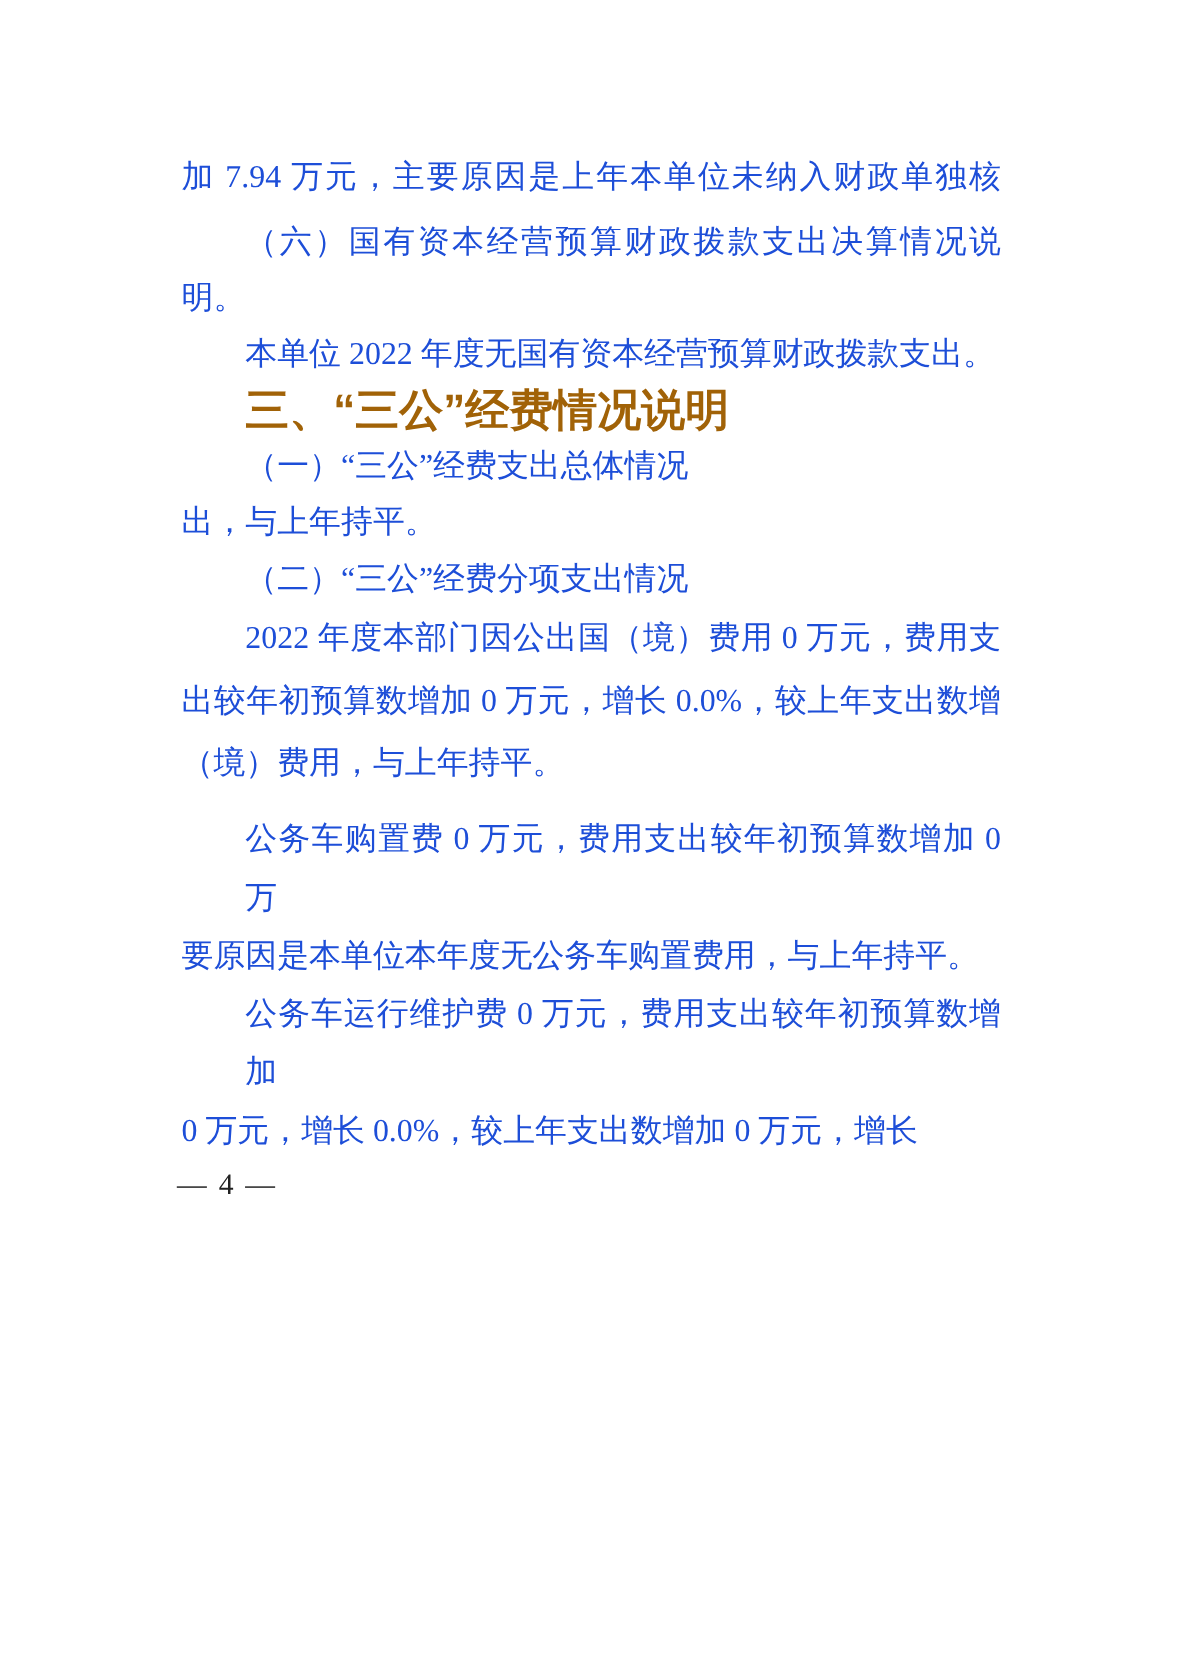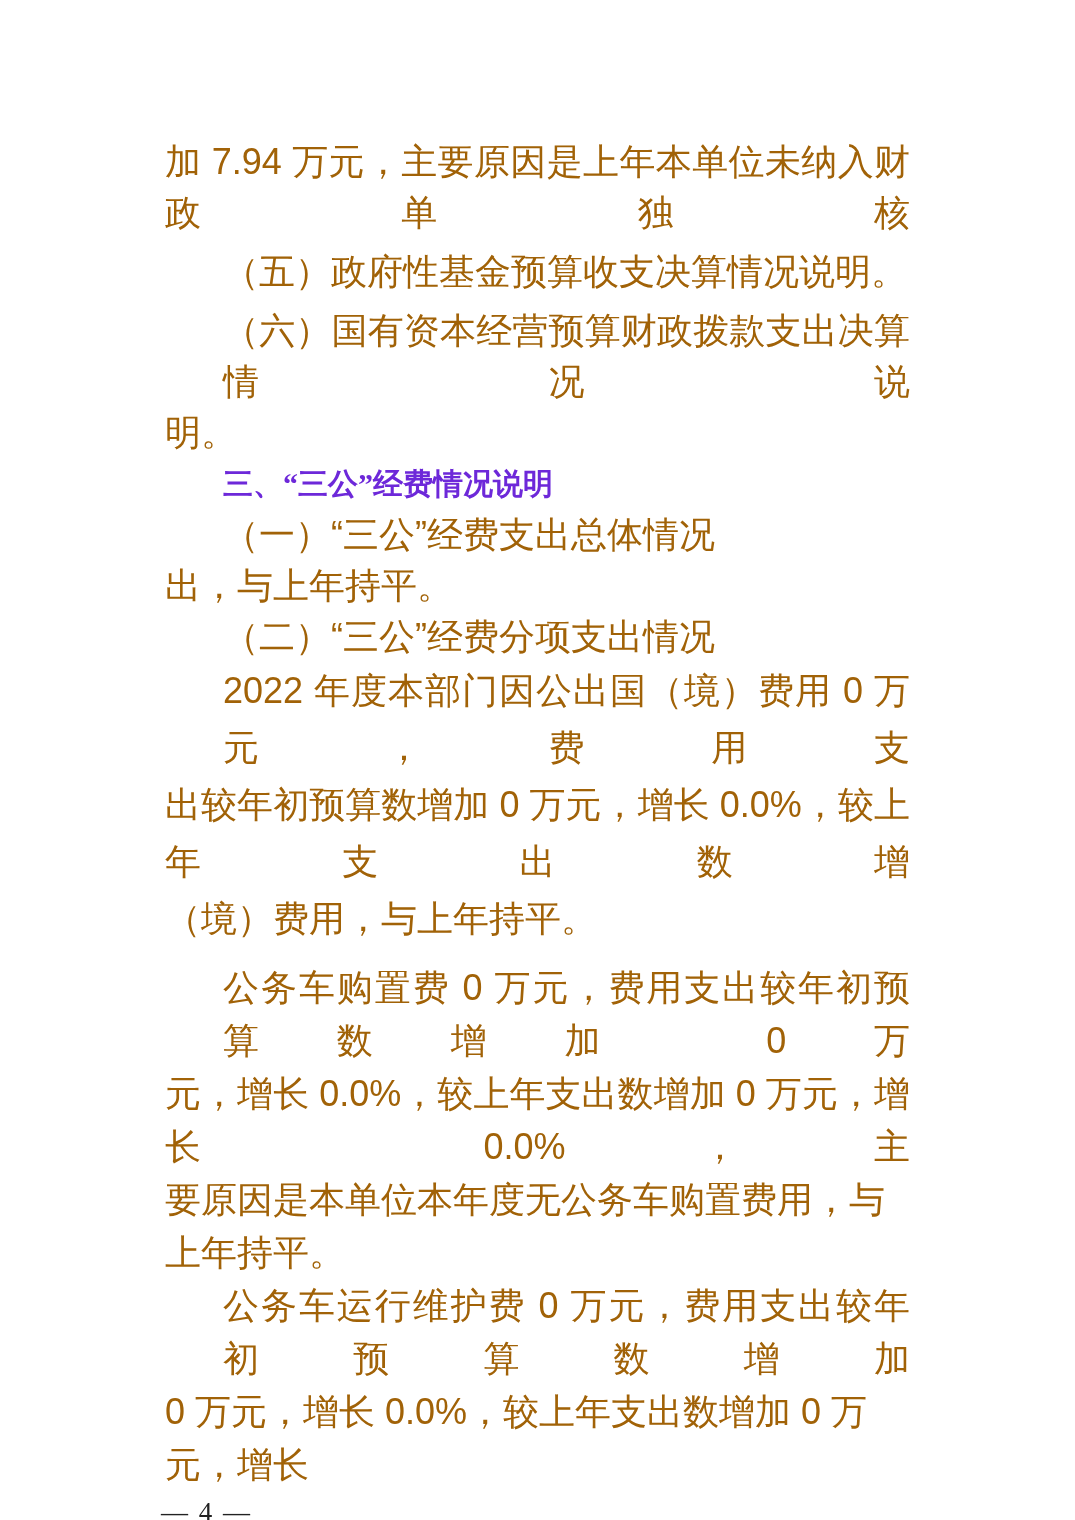--- a/index.html
+++ b/index.html
@@ -14,43 +14,43 @@
     background: #ffffff;
     overflow: hidden;
     color: #111111;
   }
   .text-block {
     box-sizing: border-box;
     padding: 136px 165px 0 165px;
     width: 1075px;
   }
   .line {
-    font-family: Liberation Sans, sans-serif;
-    font-size: 36px;
+    font-family: Liberation Serif, serif;
+    font-size: 29px;
     line-height: 51px;
-    color: #a16207;
+    color: #1d4ed8;
     text-align: left;
     overflow: hidden;
     white-space: normal;
   }
   
   .j {
     text-align: justify;
     text-align-last: justify;
   }
   
   .ind {
     padding-left: 58px;
   }
   
   .heading {
-    font-family: Liberation Serif, serif;
+    font-family: Liberation Sans, sans-serif;
     font-weight: bold;
-    font-size: 30px;
-    color: #6d28d9;
+    font-size: 40px;
+    color: #a16207;
   }
   
   .lh57 { line-height: 57px; }
   
   .lh53 { line-height: 53px; }
   
   .m8  { margin-top: 8px; }
   .m14 { margin-top: 14px; }
   .footer {
     margin-top: 6px;
@@ -61,30 +61,29 @@
     color: #222222;
     letter-spacing: 2px;
   }
 </style>
 </head>
 <body>
 
 <div class="page">
   <div class="text-block">
     <div class="line j">加 7.94 万元，主要原因是上年本单位未纳入财政单独核</div>
-    <div class="line ind m8">（五）政府性基金预算收支决算情况说明。</div>
     <div class="line ind j m8">（六）国有资本经营预算财政拨款支出决算情况说</div>
     <div class="line">明。</div>
+    <div class="line ind">本单位 2022 年度无国有资本经营预算财政拨款支出。</div>
     <div class="line ind heading">三、“三公”经费情况说明</div>
     <div class="line ind">（一）“三公”经费支出总体情况</div>
     <div class="line">出，与上年持平。</div>
     <div class="line ind">（二）“三公”经费分项支出情况</div>
     <div class="line ind j lh57">2022 年度本部门因公出国（境）费用 0 万元，费用支</div>
     <div class="line j lh57">出较年初预算数增加 0 万元，增长 0.0%，较上年支出数增</div>
     <div class="line lh57">（境）费用，与上年持平。</div>
     <div class="line ind j lh53 m14">公务车购置费 0 万元，费用支出较年初预算数增加 0 万</div>
-    <div class="line j lh53">元，增长 0.0%，较上年支出数增加 0 万元，增长 0.0%，主</div>
     <div class="line lh53">要原因是本单位本年度无公务车购置费用，与上年持平。</div>
     <div class="line ind j lh53">公务车运行维护费 0 万元，费用支出较年初预算数增加</div>
     <div class="line lh53">0 万元，增长 0.0%，较上年支出数增加 0 万元，增长</div>
   </div>
   <div class="footer">— 4 —</div>
 </div>
 
 </body></html>

